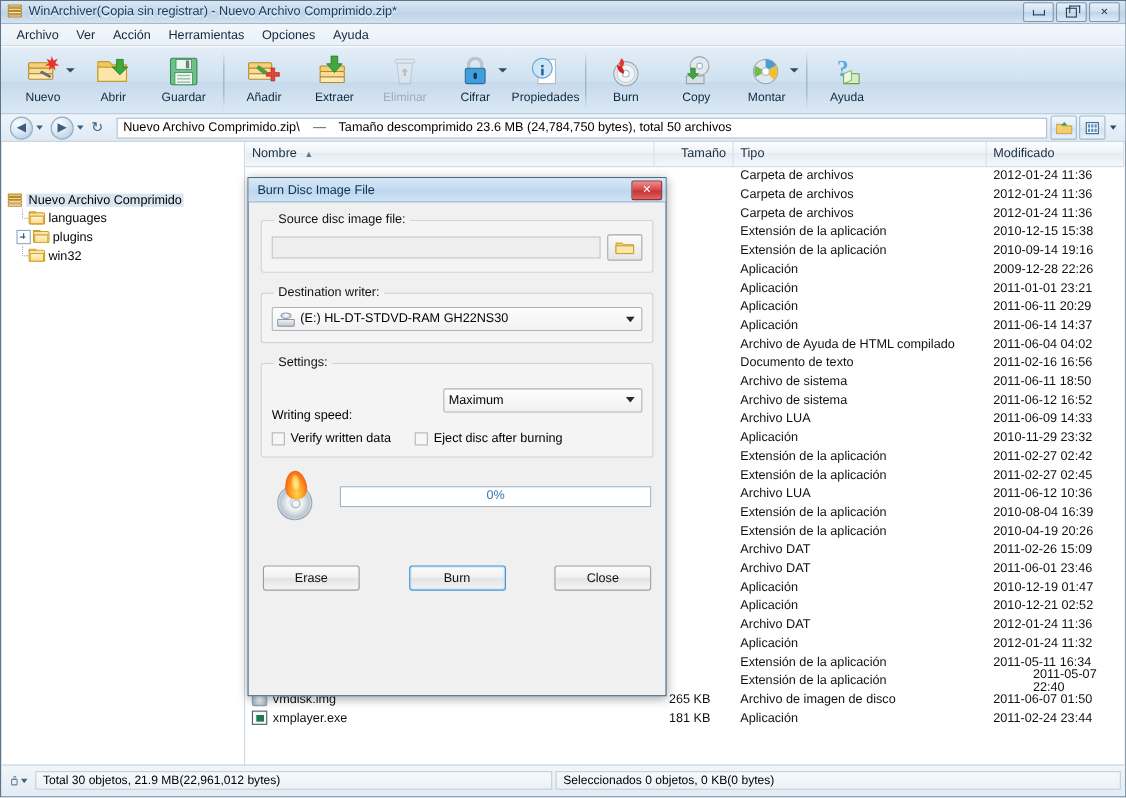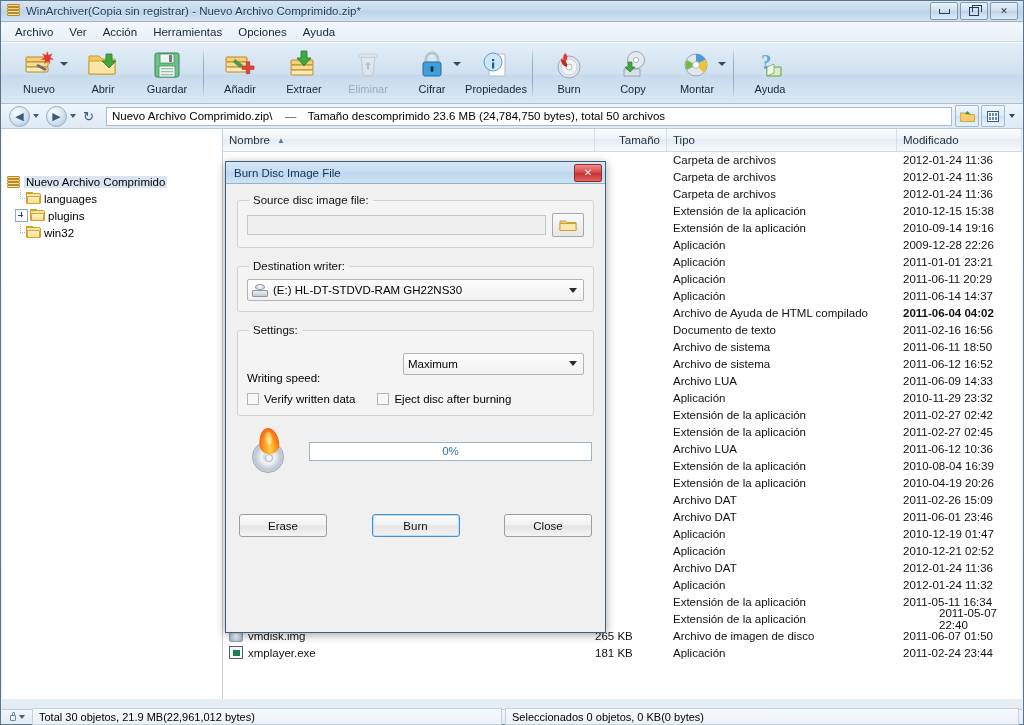--- a/index.html
+++ b/index.html
@@ -119,31 +119,31 @@
   .fl-head{height:22px;display:flex;align-items:stretch;
     background:linear-gradient(180deg,#fbfdfe 0%,#eef3f8 46%,#e4ecf3 47%,#f4f8fb 100%);
     border-bottom:1px solid #cfdae4;font-size:11.5px;color:#1d2e3d;}
   .fl-head .col{display:flex;align-items:center;padding:0 6px;box-sizing:border-box;
     border-right:1px solid #d6e0e9;position:relative;}
   .fl-head .col.right{justify-content:flex-end;}
   .sortarrow{margin-left:7px;color:#5b7a93;font-size:8px;}
   .rows{position:absolute;left:0;right:0;top:22px;bottom:0;}
   .frow{height:17px;display:flex;align-items:center;font-size:11.5px;color:#111;}
   .frow .c-name{width:auto;display:flex;align-items:center;gap:5px;padding-left:6px;box-sizing:border-box;}
-  .frow .c-size{text-align:left;padding-right:8px;box-sizing:border-box;}
+  .frow .c-size{text-align:center;padding-right:8px;box-sizing:border-box;}
   .frow .c-type{padding-left:6px;box-sizing:border-box;}
   .frow .c-mod{padding-left:6px;box-sizing:border-box;}
   .ico-img{width:14px;height:13px;border:1px solid #8aa0b2;border-radius:2px;
     background:radial-gradient(circle at 50% 50%,#ffffff 10%,#c9d6e2 55%,#93a8bb 100%);box-sizing:border-box;}
   .ico-exe{width:14px;height:13px;border:1px solid #4f5f6d;background:#f4f6f8;box-sizing:border-box;
     display:flex;align-items:center;justify-content:center;}
   .ico-exe i{width:7px;height:6px;background:#1f7a4d;display:block;}
 
   
-  .statusbar{position:absolute;left:1px;right:1px;bottom:1px;height:14px;display:flex;align-items:center;
+  .statusbar{position:absolute;left:1px;right:1px;bottom:1px;height:28px;display:flex;align-items:center;
     background:linear-gradient(180deg,#f2f6fa 0%,#e3ebf3 100%);border-top:1px solid #bfcedb;box-sizing:border-box;}
   .sb-left{width:30px;display:flex;align-items:center;justify-content:center;gap:2px;color:#45617c;}
   .sb-lock{width:8px;height:11px;position:relative;}
   .sb-lock:before{content:"";position:absolute;left:1px;top:4px;width:6px;height:6px;
     border:1px solid #6b8399;border-radius:1px;background:#e9f0f6;box-sizing:border-box;}
   .sb-lock:after{content:"";position:absolute;left:2.5px;top:0.5px;width:3px;height:4px;
     border:1px solid #6b8399;border-bottom:none;border-radius:2px 2px 0 0;box-sizing:border-box;}
   .sb-caret{border-left:3px solid transparent;border-right:3px solid transparent;border-top:4px solid #45617c;}
   .sb-cell{height:17px;border:1px solid #c3d1dd;display:flex;align-items:center;padding:0 6px;
     box-sizing:border-box;font-size:11px;background:linear-gradient(180deg,#f7fafc,#eaf1f7);}
@@ -577,21 +577,21 @@
             <div class="c-size" style="width: 72px;"></div>
             <div class="c-type" style="width: 230px;">Aplicación</div>
             <div class="c-mod" style="flex: 1 1 0%;">2011-06-14 14:37</div>
           </div>
           <div class="frow">
             <div class="c-name" style="width: 372px;">
               <span></span>
             </div>
             <div class="c-size" style="width: 72px;"></div>
             <div class="c-type" style="width: 230px;">Archivo de Ayuda de HTML compilado</div>
-            <div class="c-mod" style="flex: 1 1 0%; font-weight: bold;">2011-06-04 04:02</div>
+            <div class="c-mod" style="flex: 1 1 0%;">2011-06-04 04:02</div>
           </div>
           <div class="frow">
             <div class="c-name" style="width: 372px;">
               <span></span>
             </div>
             <div class="c-size" style="width: 72px;"></div>
             <div class="c-type" style="width: 230px;">Documento de texto</div>
             <div class="c-mod" style="flex: 1 1 0%;">2011-02-16 16:56</div>
           </div>
           <div class="frow">

